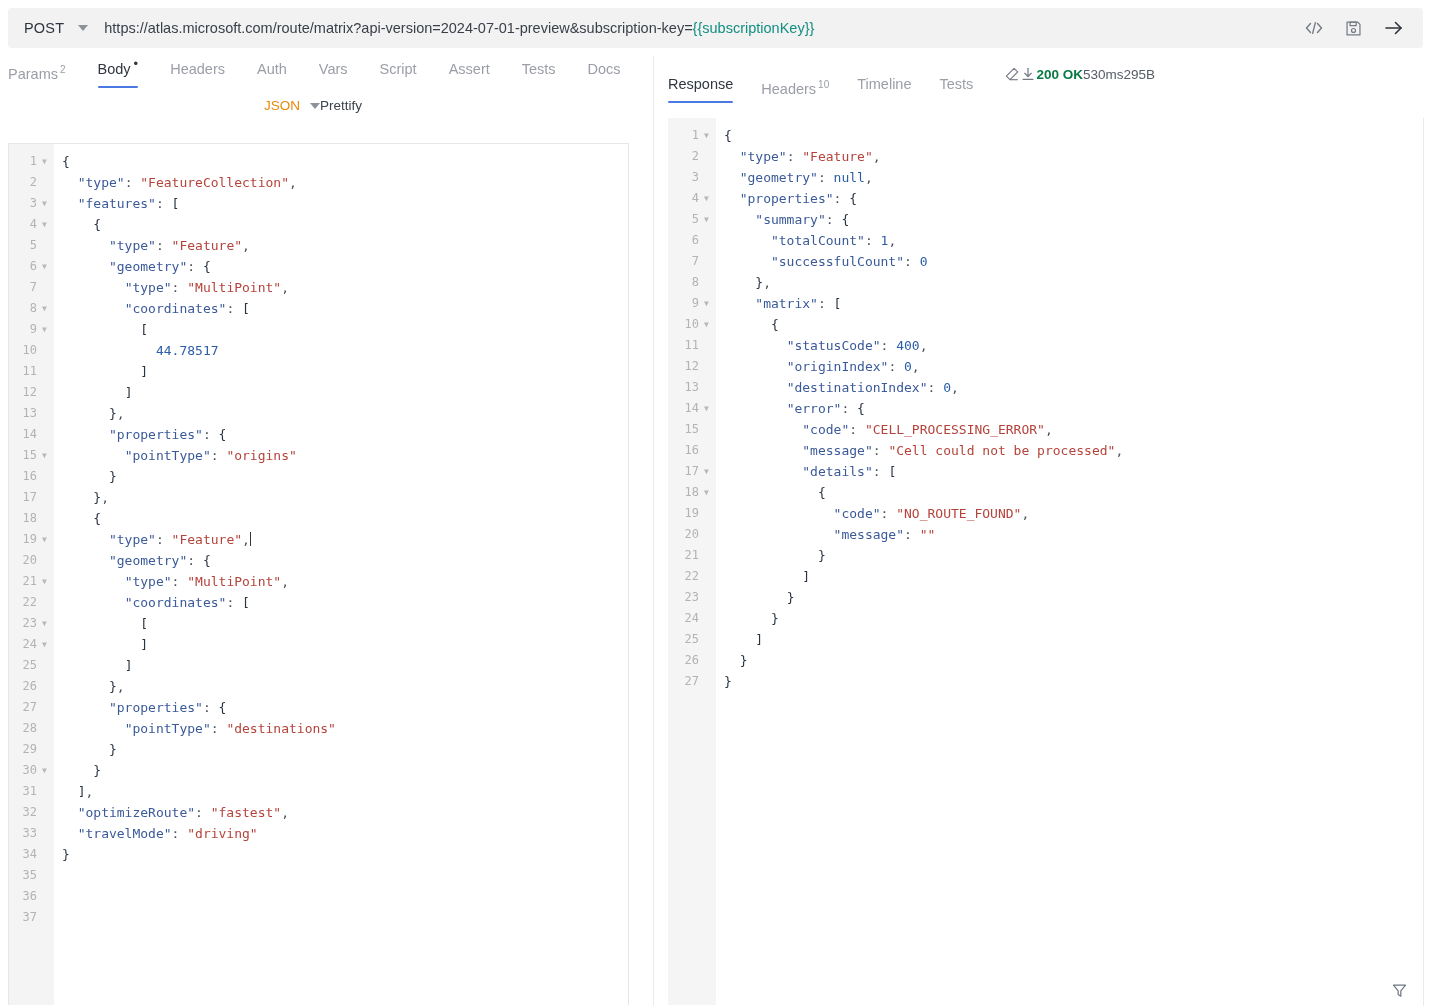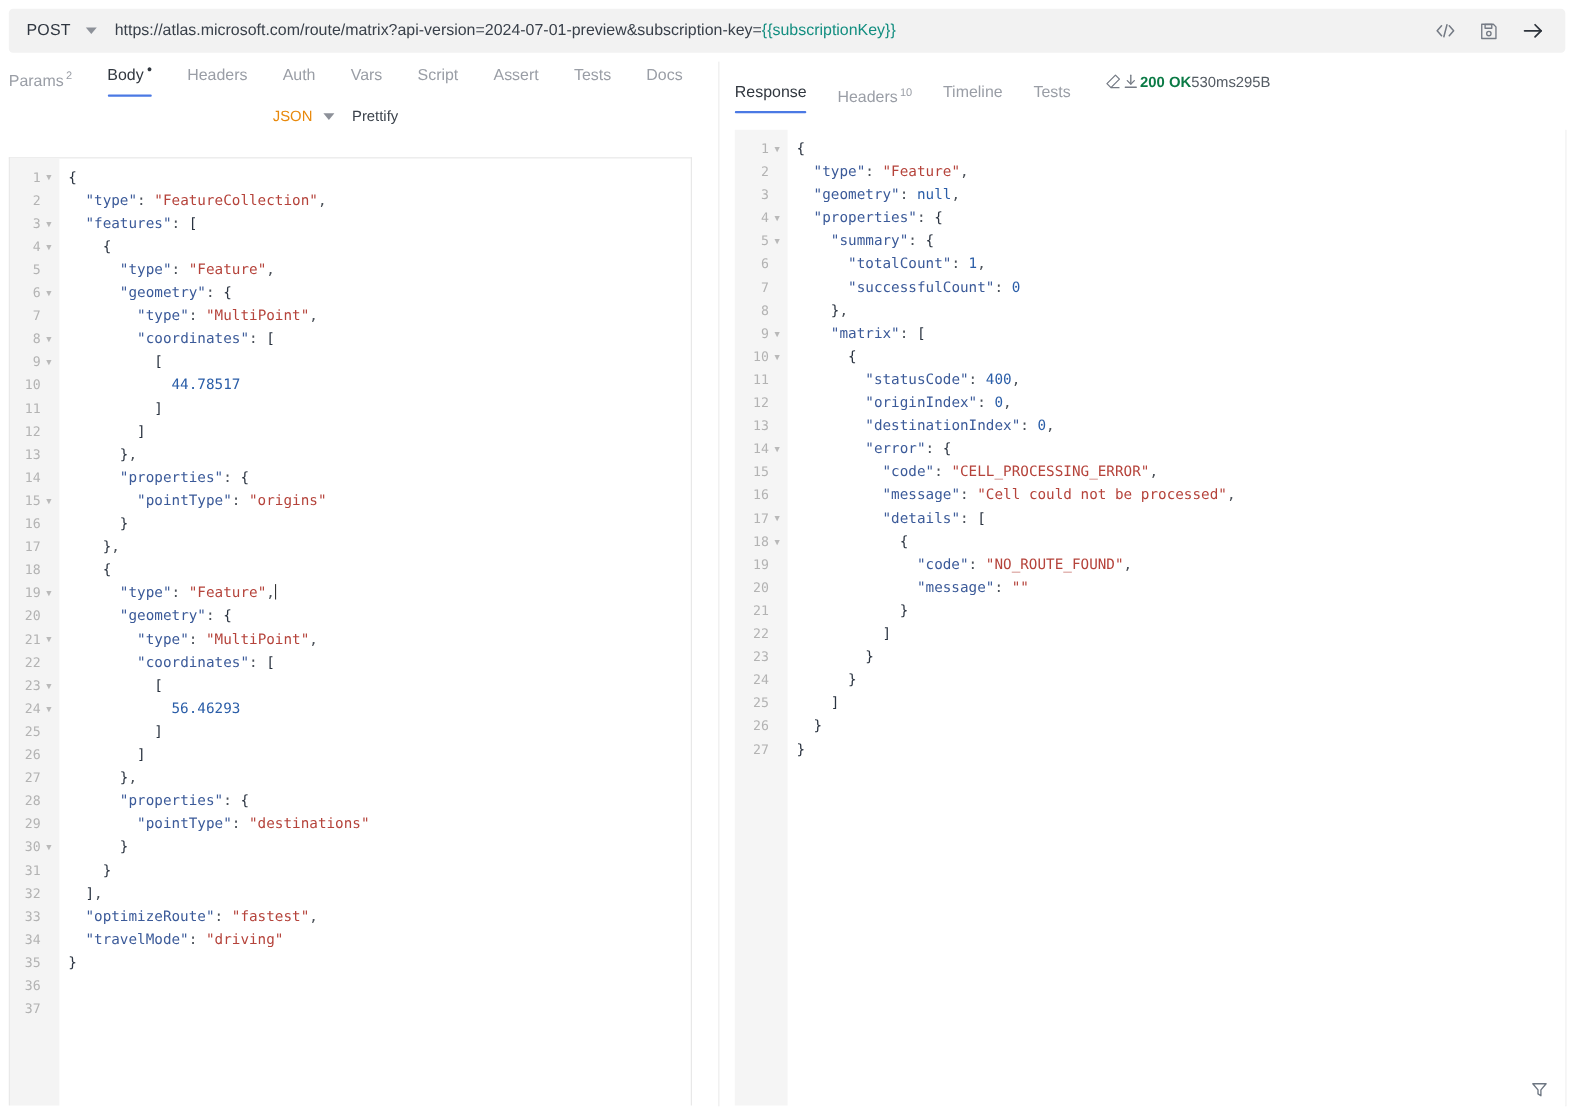--- a/index.html
+++ b/index.html
@@ -57,21 +57,21 @@
   .tab.active::after {
     content:""; position:absolute; left:0; right:15px; bottom:0;
     height:2.5px; background:#4b79e4; border-radius:2px;
   }
   .tab sup { font-size:10px; color:#9a9ea6; margin-left:2px; vertical-align:super; }
   .tab .dot { font-size:13px; margin-left:3px; vertical-align:super; line-height:0; }
 
   
   .body-toolbar {
     position:absolute; right:805px; top:98px;
-    display:flex; align-items:center; gap:16px;
+    display:flex; align-items:center; 
   }
   .json-select { display:flex; align-items:center; gap:10px; cursor:pointer; }
   .json-label { font-size:13.5px; color:#e8890c; }
   .prettify { font-size:13.5px; color:#3c434c; cursor:pointer; }
 
   
   .res-meta {
     position:absolute; right:12px; top:66px;
     display:flex; align-items:center; 
   }
@@ -393,21 +393,20 @@
         <div class="cline"><span class="p">      </span><span class="k">"properties"</span><span class="p">: </span><span class="b">{</span></div>
         <div class="cline"><span class="p">        </span><span class="k">"pointType"</span><span class="p">: </span><span class="s">"origins"</span></div>
         <div class="cline"><span class="p">      </span><span class="b">}</span></div>
         <div class="cline"><span class="p">    </span><span class="b">}</span><span class="p">,</span></div>
         <div class="cline"><span class="p">    </span><span class="b">{</span></div>
         <div class="cline"><span class="p">      </span><span class="k">"type"</span><span class="p">: </span><span class="s">"Feature"</span><span class="p">,</span><span class="caret"></span></div>
         <div class="cline"><span class="p">      </span><span class="k">"geometry"</span><span class="p">: </span><span class="b">{</span></div>
         <div class="cline"><span class="p">        </span><span class="k">"type"</span><span class="p">: </span><span class="s">"MultiPoint"</span><span class="p">,</span></div>
         <div class="cline"><span class="p">        </span><span class="k">"coordinates"</span><span class="p">: </span><span class="b">[</span></div>
         <div class="cline"><span class="p">          </span><span class="b">[</span></div>
-        <div class="cline"><span class="p">            </span><span class="n">56.46293</span></div>
         <div class="cline"><span class="p">          </span><span class="b">]</span></div>
         <div class="cline"><span class="p">        </span><span class="b">]</span></div>
         <div class="cline"><span class="p">      </span><span class="b">}</span><span class="p">,</span></div>
         <div class="cline"><span class="p">      </span><span class="k">"properties"</span><span class="p">: </span><span class="b">{</span></div>
         <div class="cline"><span class="p">        </span><span class="k">"pointType"</span><span class="p">: </span><span class="s">"destinations"</span></div>
         <div class="cline"><span class="p">      </span><span class="b">}</span></div>
         <div class="cline"><span class="p">    </span><span class="b">}</span></div>
         <div class="cline"><span class="p">  </span><span class="b">]</span><span class="p">,</span></div>
         <div class="cline"><span class="p">  </span><span class="k">"optimizeRoute"</span><span class="p">: </span><span class="s">"fastest"</span><span class="p">,</span></div>
         <div class="cline"><span class="p">  </span><span class="k">"travelMode"</span><span class="p">: </span><span class="s">"driving"</span></div>

